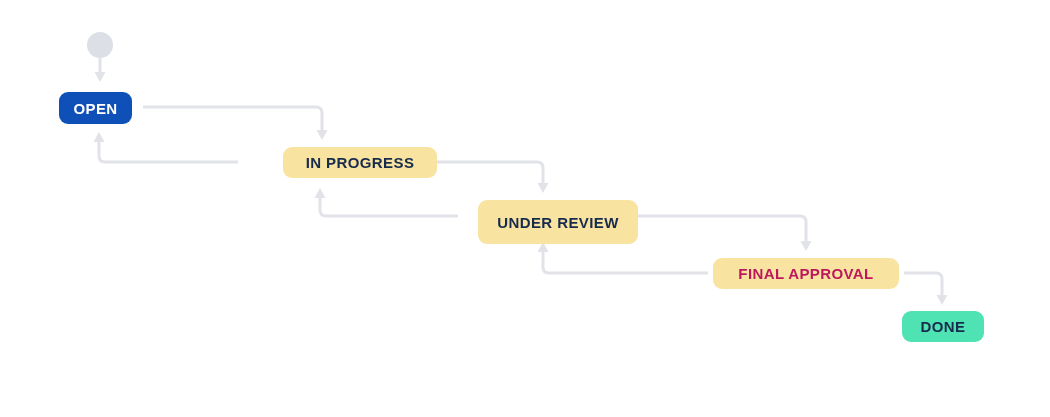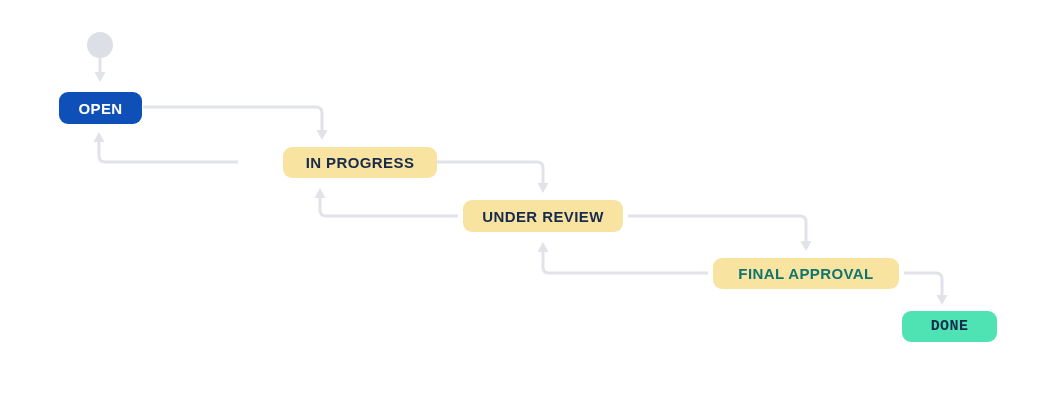--- a/index.html
+++ b/index.html
@@ -46,25 +46,25 @@
     display: flex;
     align-items: center;
     justify-content: center;
     border-radius: 9px;
     font-weight: 700;
     font-size: 15px;
     letter-spacing: 0.4px;
     white-space: nowrap;
     user-select: none;
   }
-  .node-open           { left: 59px;  top: 92px;  width: 83px;  height: 32px; }
+  .node-open           { left: 59px;  top: 92px;  width: 73px;  height: 32px; }
   .node-in-progress    { left: 243px; top: 147px; width: 154px; height: 31px; }
-  .node-under-review   { left: 463px; top: 200px; width: 160px; height: 32px; }
+  .node-under-review   { left: 478px; top: 200px; width: 160px; height: 44px; }
   .node-final-approval { left: 713px; top: 258px; width: 186px; height: 31px; }
-  .node-done           { left: 902px; top: 311px; width: 95px;  height: 31px; font-family: Liberation Mono, monospace; }
+  .node-done           { left: 902px; top: 311px; width: 82px;  height: 31px; }
 </style>
 </head>
 <body>
 
 <div class="canvas">
 
   <svg class="edges-layer" viewBox="0 0 1050 417" aria-hidden="true">
     <g>
       <path class="edge" d="M100,58 V73"></path>
       <polygon class="arrowhead" points="94.5,72 105.5,72 100,82"></polygon>
@@ -100,17 +100,17 @@
   </svg>
 
   <div class="start-circle"></div>
 
   <div class="node node-open" style="background-color: rgb(14, 80, 184); color: rgb(255, 255, 255);">OPEN</div>
 
   <div class="node node-in-progress" style="background-color: rgb(249, 227, 160); color: rgb(23, 43, 77); margin-left: 40px;">IN PROGRESS</div>
 
   <div class="node node-under-review" style="background-color: rgb(249, 227, 160); color: rgb(23, 43, 77);">UNDER REVIEW</div>
 
-  <div class="node node-final-approval" style="background-color: rgb(249, 227, 160); color: #0f766e;">FINAL APPROVAL</div>
+  <div class="node node-final-approval" style="background-color: rgb(249, 227, 160); color: #be185d;">FINAL APPROVAL</div>
 
   <div class="node node-done" style="background-color: rgb(79, 227, 180); color: rgb(23, 43, 77);">DONE</div>
 
 </div>
 
 </body></html>

